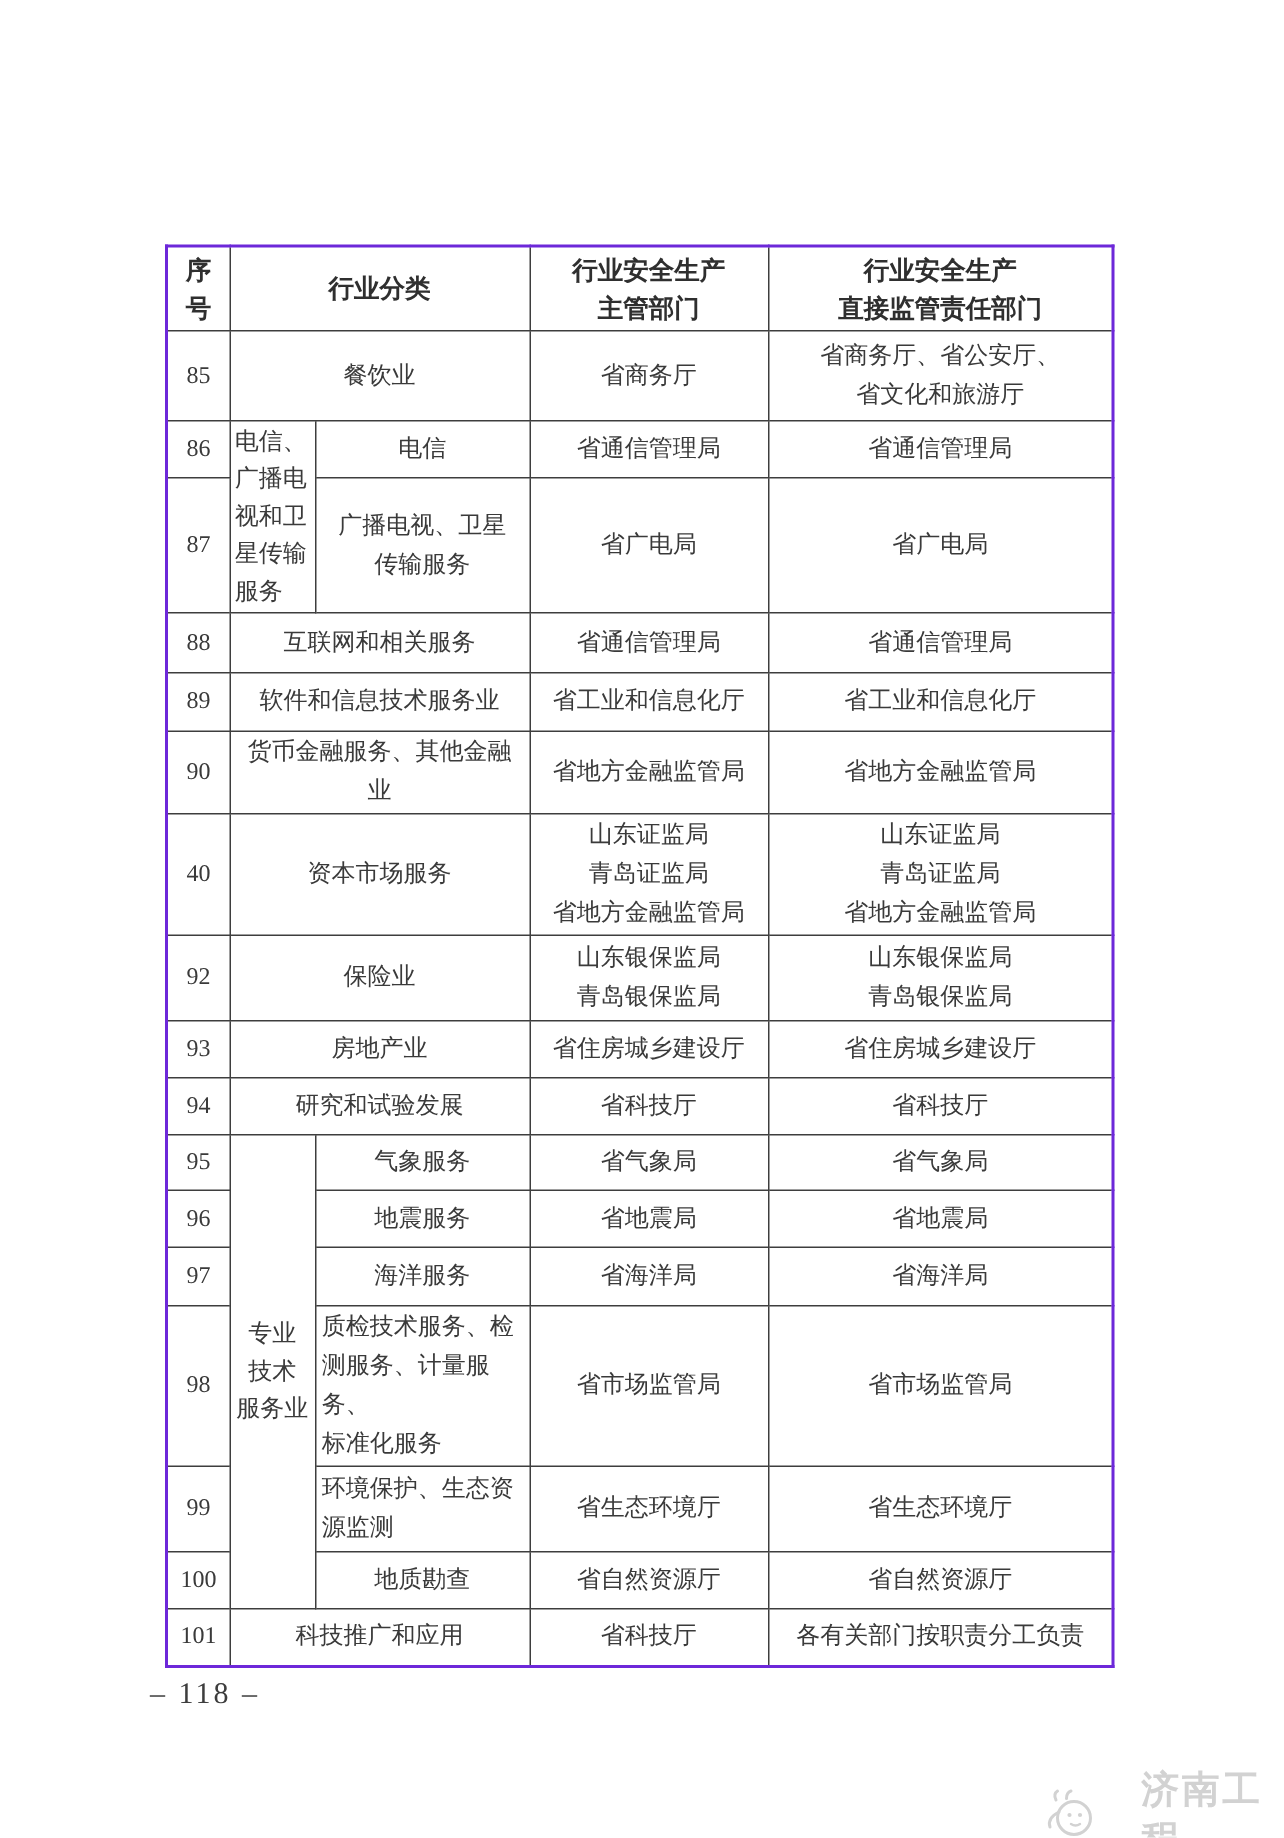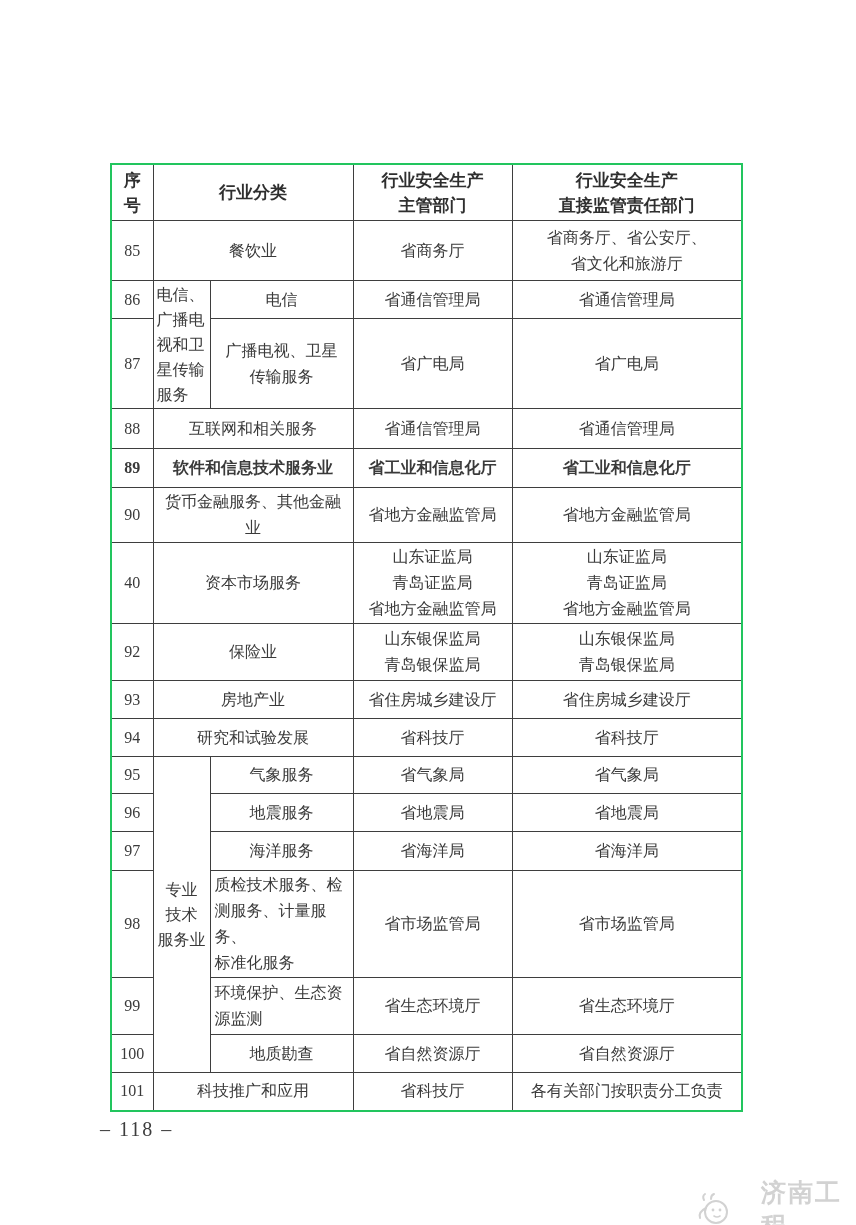--- a/index.html
+++ b/index.html
@@ -4,21 +4,21 @@
 <style>
   html,body{margin:0;padding:0;}
   body{
     width:856px;height:1225px;position:relative;background:#ffffff;
     font-family:"Liberation Serif","DejaVu Serif",serif;
     color:#3a3a3a;overflow:hidden;
   }
   .doc-table{
     position:absolute;left:110px;top:163px;
     border-collapse:collapse;table-layout:fixed;width:631px;
-    border:2px solid #22c55e;
+    border:2px solid #6d28d9;
   }
   .doc-table th,.doc-table td{
     border:1px solid #3e3e3e;
     text-align:center;vertical-align:middle;
     white-space:pre-line;
     padding:1px 4px;
     font-size:16px;line-height:26px;
     color:#3a3a3a;
     overflow:hidden;
   }
@@ -91,21 +91,21 @@
 传输服务</td>
         <td>省广电局</td>
         <td>省广电局</td>
       </tr>
       <tr style="height: 40px;">
         <td>88</td>
         <td colspan="2">互联网和相关服务</td>
         <td>省通信管理局</td>
         <td>省通信管理局</td>
       </tr>
-      <tr style="height: 39px; font-weight: bold;">
+      <tr style="height: 39px;">
         <td>89</td>
         <td colspan="2">软件和信息技术服务业</td>
         <td>省工业和信息化厅</td>
         <td>省工业和信息化厅</td>
       </tr>
       <tr style="height: 39px;">
         <td>90</td>
         <td colspan="2">货币金融服务、其他金融业</td>
         <td>省地方金融监管局</td>
         <td>省地方金融监管局</td>

